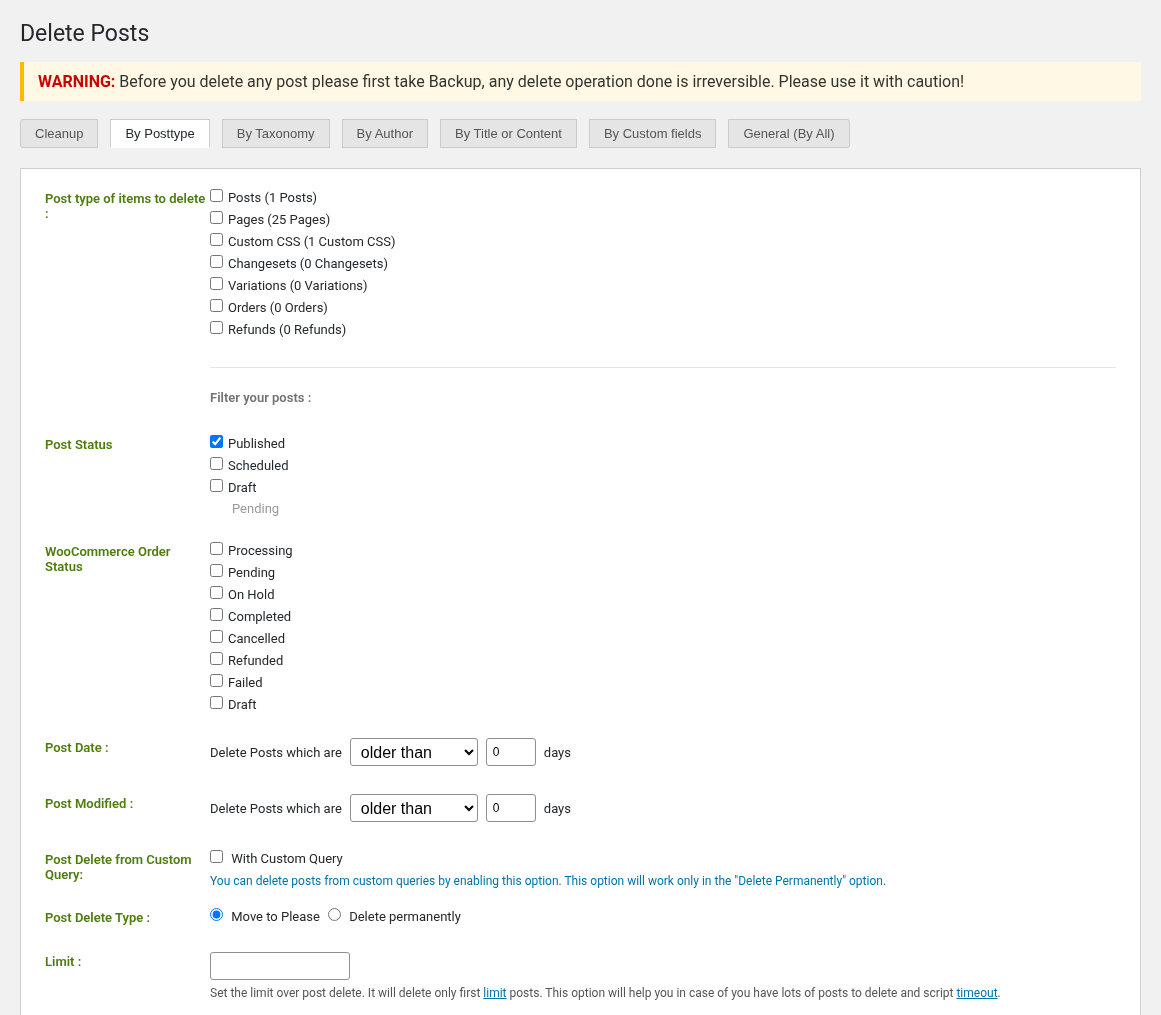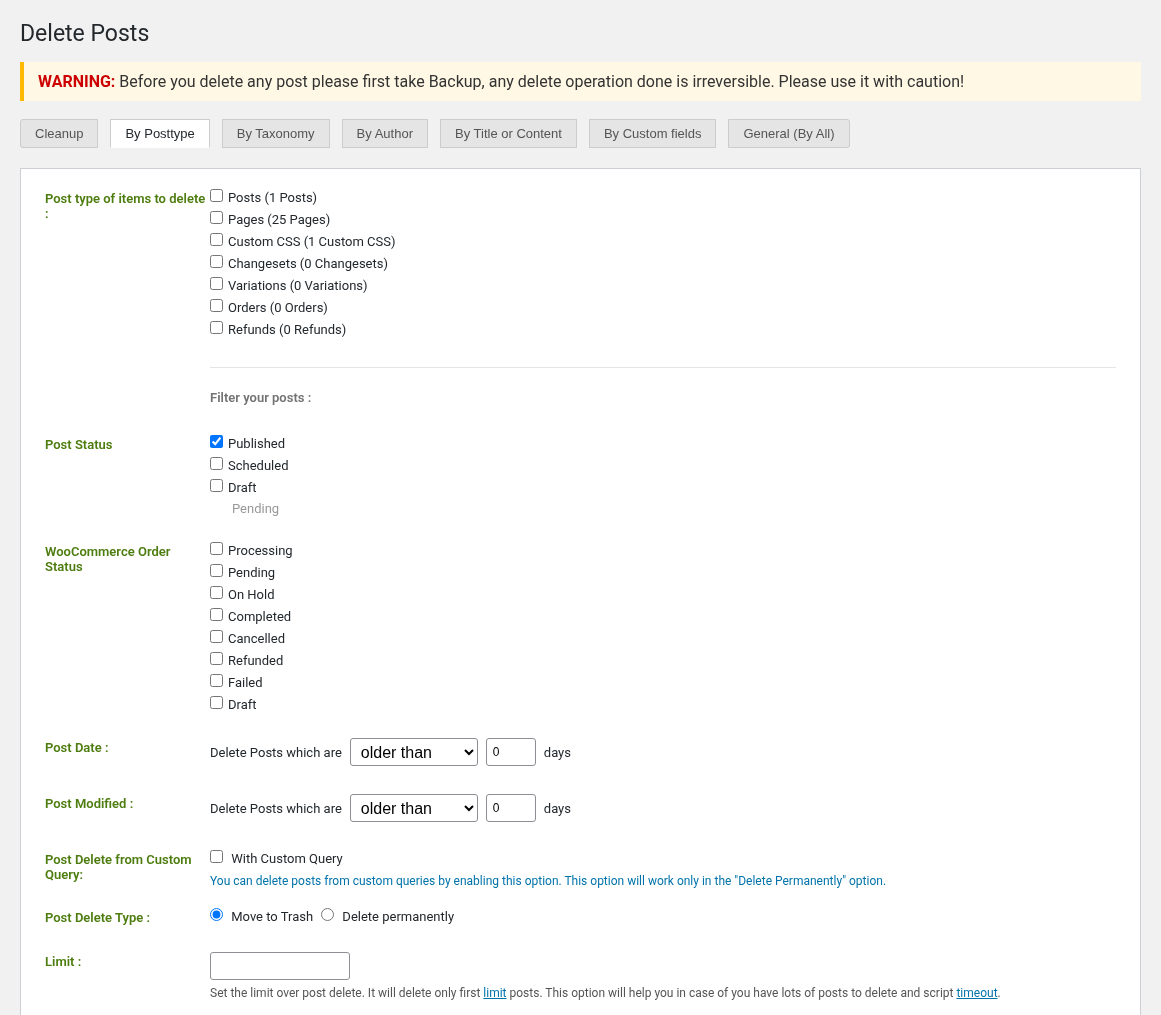--- a/index.html
+++ b/index.html
@@ -254,21 +254,21 @@
       <div class="custom-query-note">You can delete posts from custom queries by enabling this option. This option will work only in the "Delete Permanently" option.</div>
     </div>
   </div>
 
   <div class="form-row">
     <div class="form-label">Post Delete Type :</div>
     <div class="form-field">
       <div class="inline-group">
         <label>
           <input type="radio" name="delete_type" checked="" style="">
-          <span>Move to Trash</span>
+          <span>Move to Please</span>
         </label>
         <label>
           <input type="radio" name="delete_type" style="">
           <span>Delete permanently</span>
         </label>
       </div>
     </div>
   </div>
 
   <div class="form-row">

